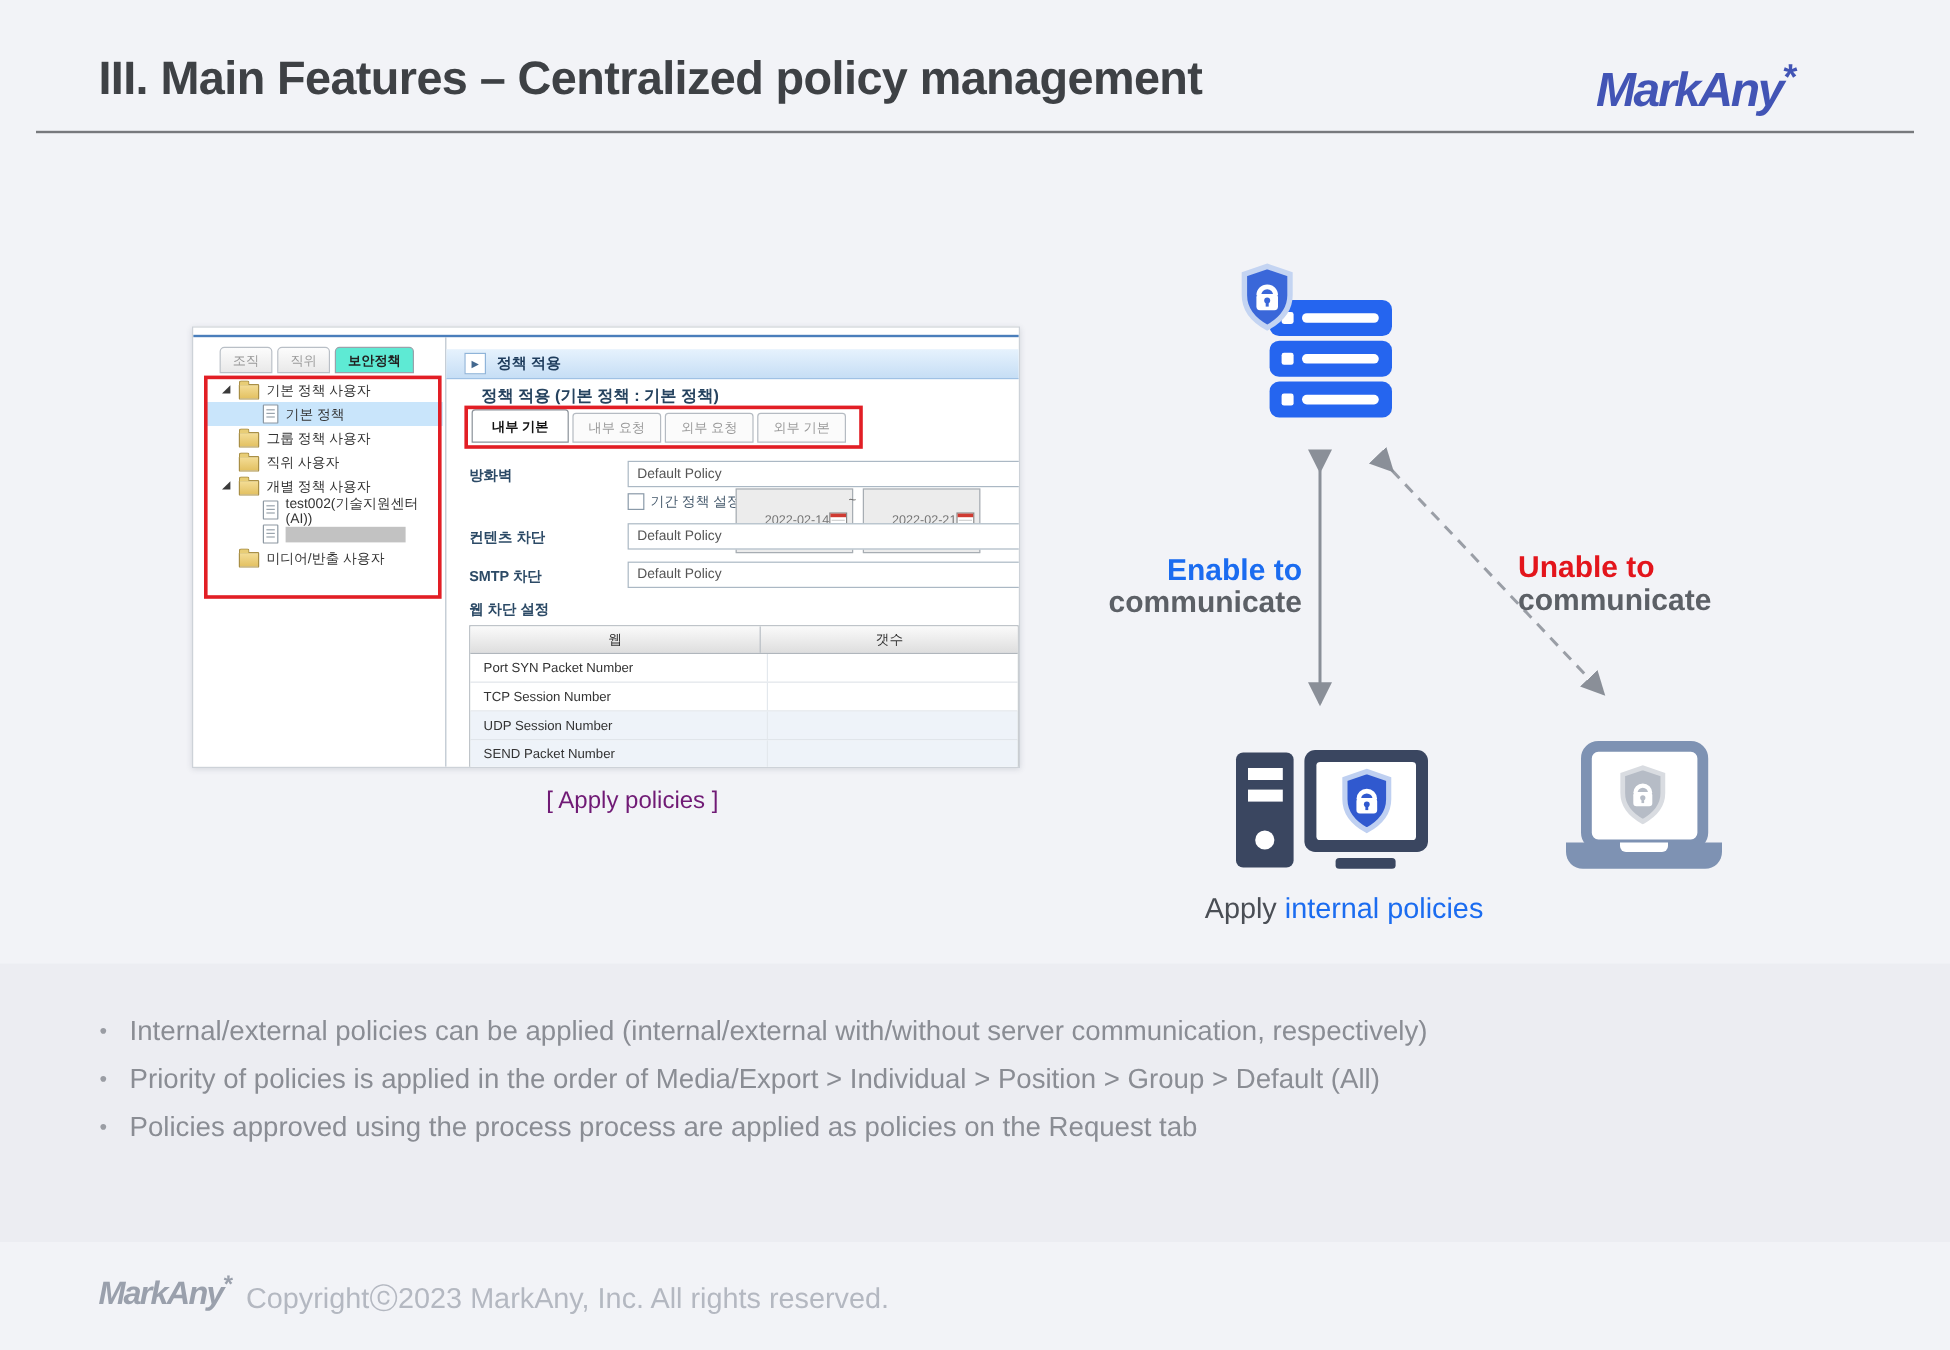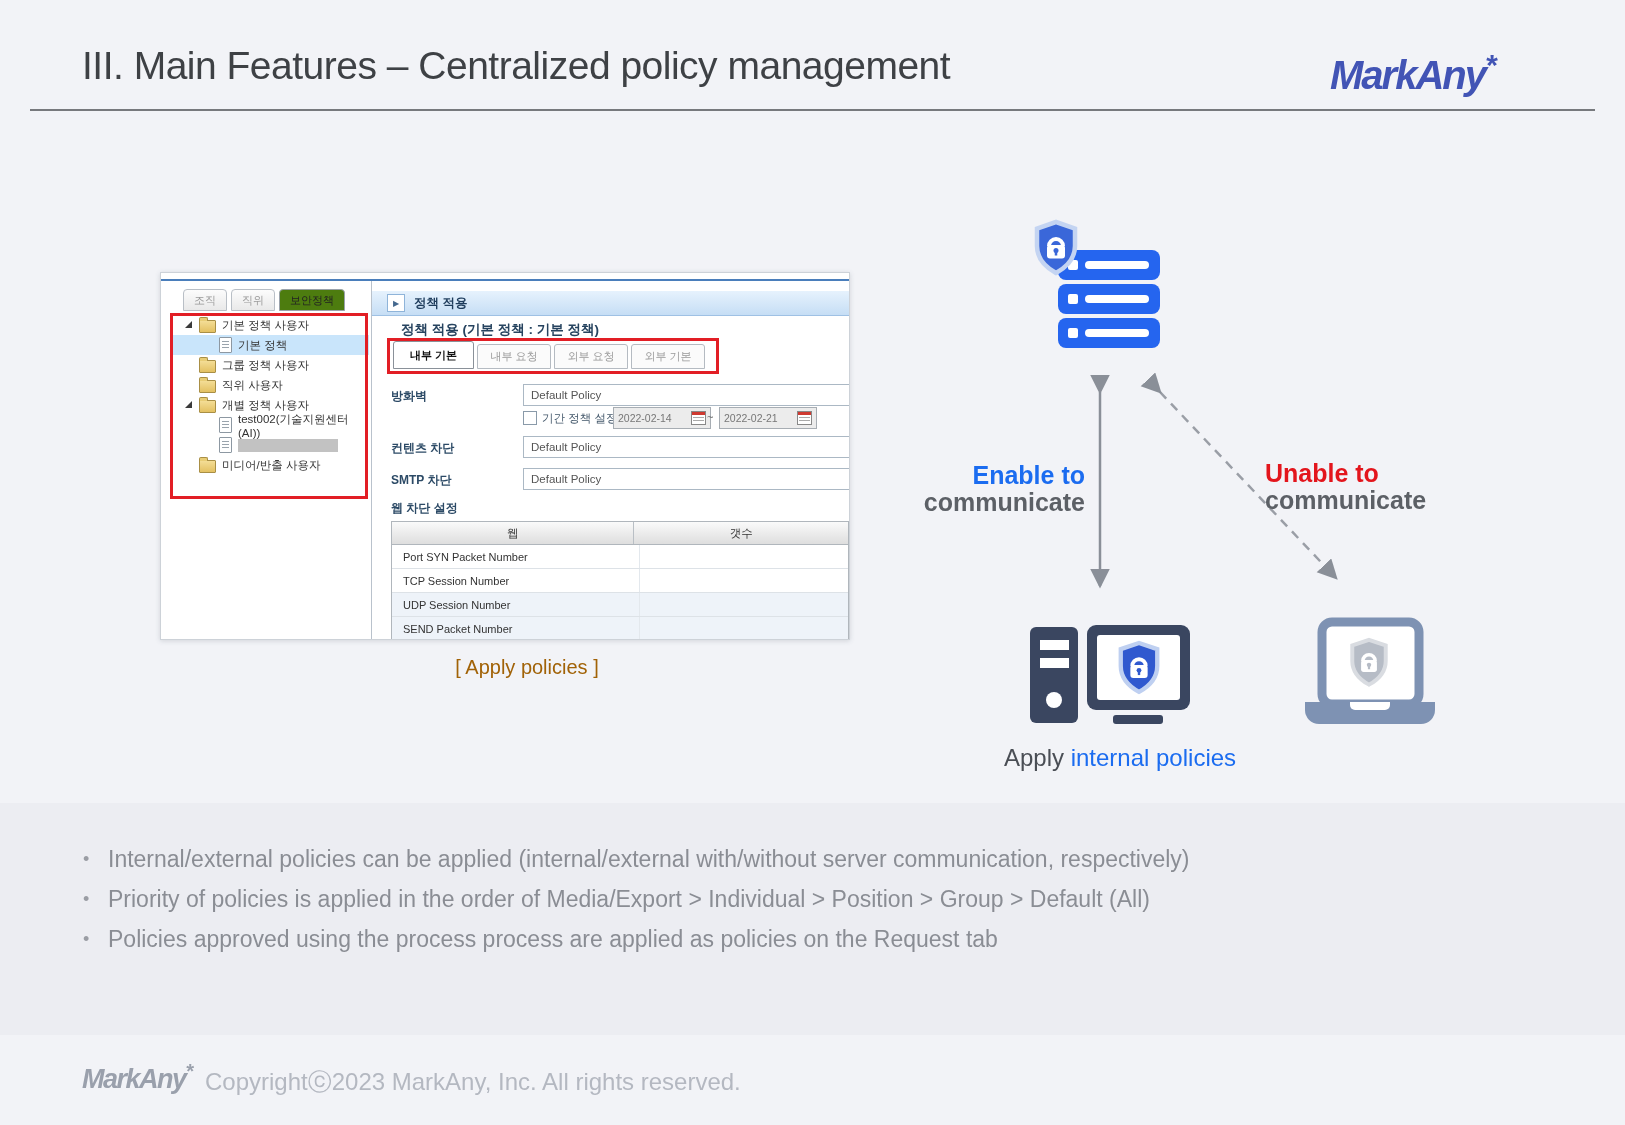--- a/index.html
+++ b/index.html
@@ -1,38 +1,38 @@
 <!DOCTYPE html>
 <html><head>
 <meta charset="utf-8">
 <style>
   html,body{margin:0;padding:0;}
   .slide{position:relative;width:1625px;height:1125px;background:#f2f3f7;overflow:hidden;
          font-family:"Liberation Sans",sans-serif;color:#3e4145;}
 
   
-  .page-title{position:absolute;left:82px;top:44px;font-size:39px;font-weight:normal;
+  .page-title{position:absolute;left:82px;top:44px;font-size:39px;font-weight:bold;
               color:#3e4145;letter-spacing:-0.5px;}
   .brand-logo{position:absolute;left:1330px;top:48px;font-size:40px;font-weight:900;
               font-style:italic;color:#4254b5;letter-spacing:-2px;}
   .brand-logo .ast{font-size:30px;vertical-align:14px;letter-spacing:0;}
   .title-rule{position:absolute;left:30px;top:109px;width:1565px;height:2px;background:#77797d;}
 
   
   .app{position:absolute;left:160px;top:272px;width:688px;height:366px;background:#fff;
        border:1px solid #cdd2d8;box-shadow:0 1px 5px rgba(60,70,90,.18);overflow:hidden;
        font-family:"Liberation Sans",sans-serif;}
   .app-topline{position:absolute;left:0;top:6px;width:100%;height:2px;background:#4a7ebb;}
   .panel-divider{position:absolute;left:210px;top:8px;bottom:0;width:1px;background:#b9c2cc;}
 
   .ltab{position:absolute;top:16px;display:flex;gap:4px;left:22px;}
   .ltab .tab{height:20px;padding:0 10px;font-size:11px;color:#999;display:flex;align-items:center;
              justify-content:center;background:linear-gradient(#fcfcfc,#e9e9e9);
              border:1px solid #b9bfc6;border-radius:4px 4px 0 0;}
-  .ltab .tab.active{background:#4d7c0f;color:#222;font-weight:normal;border-color:#9aa2ab;}
+  .ltab .tab.active{background:#5eead4;color:#222;font-weight:bold;border-color:#9aa2ab;}
 
   .tree{position:absolute;left:10px;top:42px;width:198px;}
   .tree-row{height:20px;display:flex;align-items:center;padding-left:12px;font-size:11.5px;color:#333;}
   .tree-row.lvl1{padding-left:32px;}
   .tree-row.selected{background:#c9e5fb;}
   .expander{width:16px;height:10px;position:relative;flex:none;}
   .expander.on::before{content:"";position:absolute;left:2px;top:1px;width:0;height:0;
              border-bottom:7px solid #3a3a3a;border-left:7px solid transparent;}
   .ico{flex:none;margin-right:6px;position:relative;}
   .ico.folder{width:15px;height:11px;background:linear-gradient(#f4dd96,#e3c162);
@@ -57,42 +57,42 @@
   .ptabs .tab{height:23px;width:72px;font-size:11px;color:#999;display:flex;align-items:center;
               justify-content:center;background:#fbfbfb;border:1px solid #b5bbc2;border-radius:3px 3px 0 0;}
   .ptabs .tab.active{height:26px;width:79px;background:#fff;color:#111;font-weight:bold;border-color:#8a9199;}
 
   .f-label{position:absolute;left:230px;font-size:12px;font-weight:bold;color:#2c4a66;}
   .f-input{position:absolute;left:362px;width:322px;height:20px;border:1px solid #abb8c4;
            background:#fff;font-size:11.5px;color:#555;display:flex;align-items:center;padding-left:7px;}
   .chk{position:absolute;left:362px;width:12px;height:12px;background:#fff;border:1px solid #8a9aa9;}
   .chk-label{position:absolute;left:381px;font-size:11.5px;color:#44586b;}
   .datebox{position:absolute;width:88px;height:20px;background:#ececec;border:1px solid #a7adb3;
-           display:flex;align-items:center;justify-content:space-between;padding:0 4px;
+           display:flex;align-items:center;justify-content:flex-end;padding:16px 4px;
            font-size:10.5px;color:#777;}
   .cal{width:13px;height:12px;background:#fff;border:1px solid #888;position:relative;flex:none;}
   .cal::before{content:"";position:absolute;left:0;top:0;right:0;height:3px;background:#cf3a31;}
   .cal::after{content:"";position:absolute;left:1px;top:5px;right:1px;height:5px;
            background:linear-gradient(#aaa 1px,transparent 1px);background-size:100% 3px;}
   .tilde{position:absolute;font-size:11px;color:#666;}
 
   .wtable{position:absolute;left:230px;top:248px;width:456px;border:1px solid #b0b6bc;}
   .wt-head{display:flex;height:22px;background:linear-gradient(#fafafa,#dedede);
            border-bottom:1px solid #b0b6bc;font-size:11.5px;color:#333;}
   .wt-head .c1{width:305px;display:flex;align-items:center;justify-content:center;border-right:1px solid #b9bfc5;}
   .wt-head .c2{width:270px;display:flex;align-items:center;justify-content:center;}
   .wt-row{display:flex;height:23px;border-bottom:1px solid #dde2e7;font-size:11px;color:#333;background:#fff;}
   .wt-row.alt{background:#eef3f9;}
   .wt-row .c1{width:305px;display:flex;align-items:center;padding-left:11px;border-right:1px solid #e3e8ed;}
   .wt-row .c2{width:270px;}
 
   .annot{position:absolute;border:3px solid #e21e25;pointer-events:none;}
 
   .app-caption{position:absolute;left:160px;top:656px;width:734px;text-align:center;
-               font-size:20px;color:#a16207;}
+               font-size:20px;color:#701a75;}
 
   
   .diagram-label{position:absolute;font-size:25px;font-weight:bold;line-height:27px;color:#5c6066;}
   .blue-t{color:#1b6cf0;margin-top:47px;}
   .red-t{color:#e3151c;}
   .dev-label{position:absolute;width:320px;text-align:center;font-size:24px;font-weight:normal;color:#4a4e55;}
 
   
   .band{position:absolute;left:0;top:803px;width:1625px;height:232px;background:#ecedf2;}
   .bullets{position:absolute;left:83px;top:36px;margin:0;padding:0;list-style:none;}

